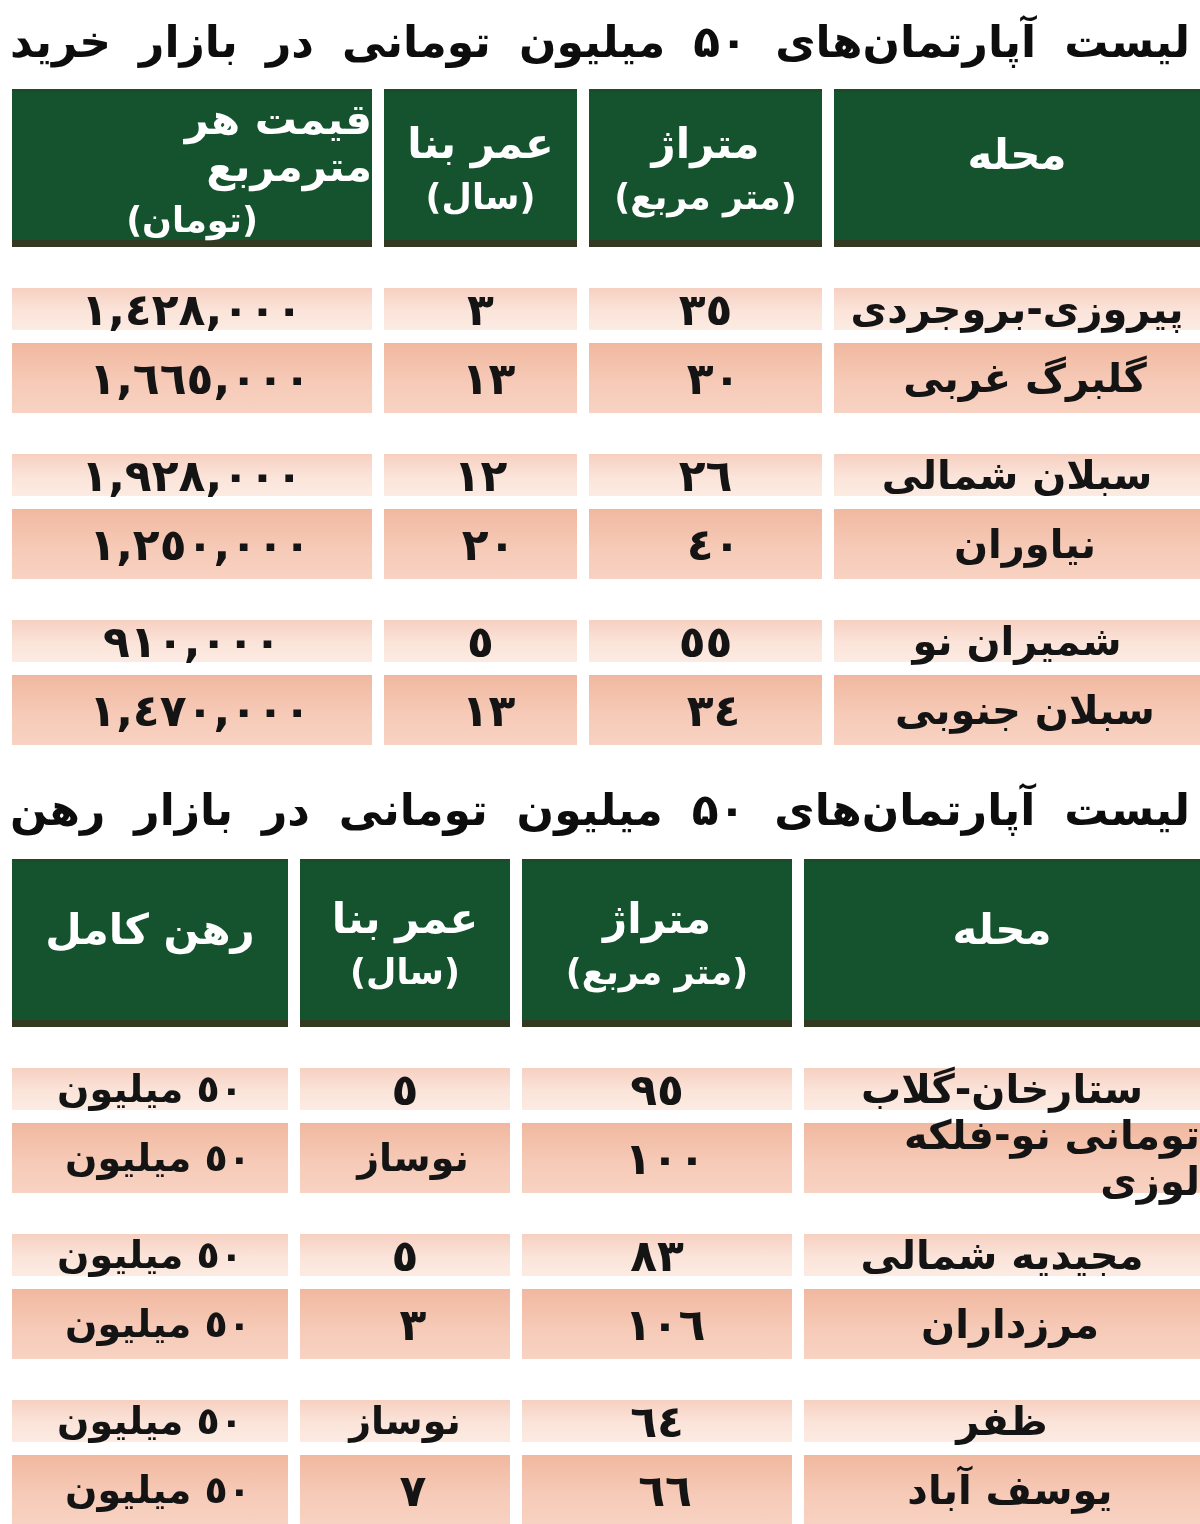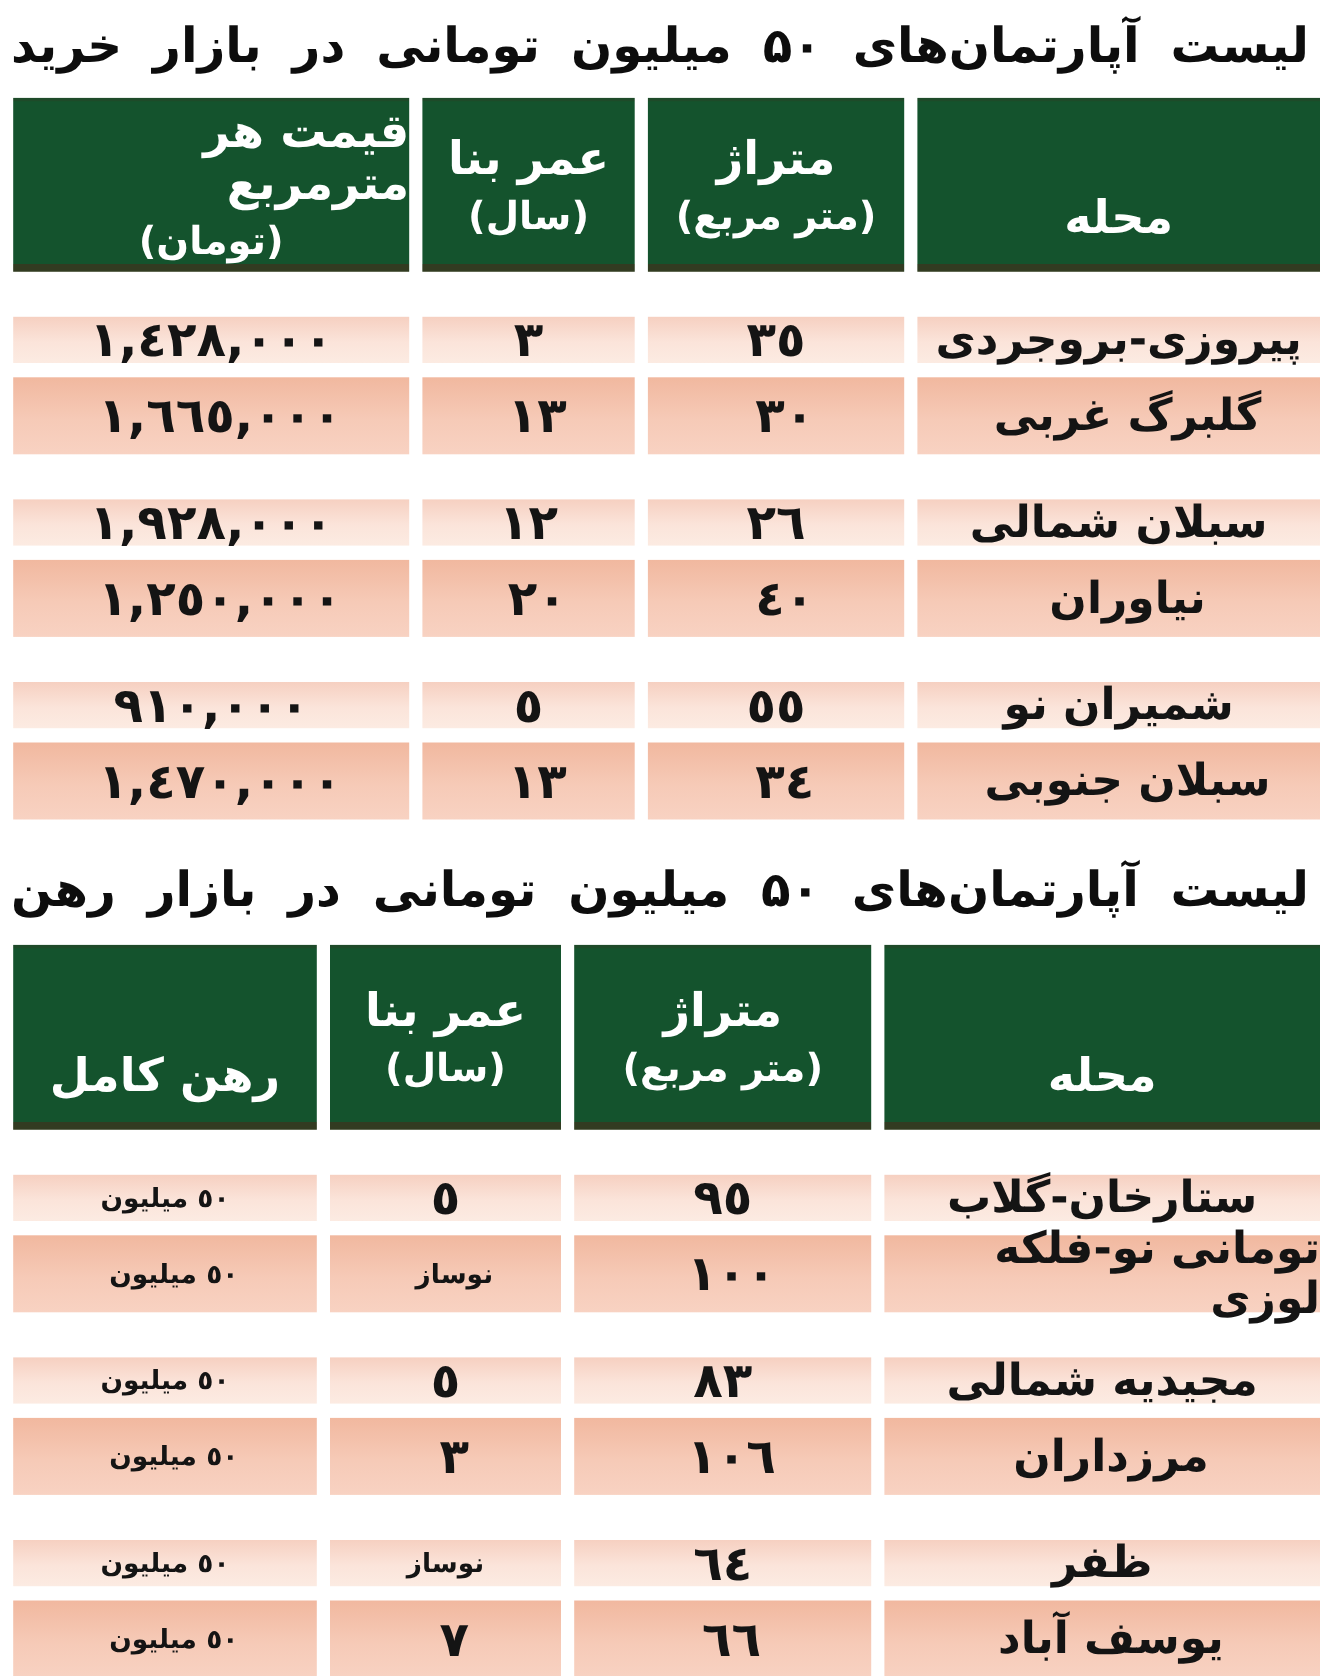--- a/index.html
+++ b/index.html
@@ -19,30 +19,30 @@
   .grid-rahn{grid-template-columns:396px 270px 210px 276px;grid-template-rows:168px repeat(6,70px);}
   .hrow,.row{display:contents;}
   .hcell{
     background:#14532d;color:#ffffff;
     display:flex;flex-direction:column;align-items:center;justify-content:center;
     gap:12px;box-sizing:border-box;
     box-shadow:inset 0 -7px 0 rgba(130,0,5,.28), inset 0 3px 0 rgba(130,0,5,.10);
   }
   .hcell .h1{font-weight:bold;font-size:42px;line-height:1.1;}
   .hcell .h2{font-weight:bold;font-size:35px;line-height:1.05;}
-  .hcell.single{justify-content:flex-end;padding-bottom:26px;}
+  .hcell.single{padding-bottom:26px;}
   .cell{
     display:flex;align-items:center;justify-content:center;
     font-weight:bold;color:#141414;overflow:visible;
   }
   .row-light .cell{background:linear-gradient(180deg,#f6d0c1 0%,#fbe4da 55%,#fcebe2 100%);margin-top:28px;}
   .row-dark  .cell{background:linear-gradient(180deg,#f1b89f 0%,#f6cab7 55%,#f8d2c2 100%);padding-left:16px;}
   .cell.name{font-size:40px;}
   .cell.num{font-size:44px;}
-  .cell.word{font-size:24px;}
+  .cell.word{font-size:38px;}
 </style>
 </head>
 <body>
 
 <div>
 
   <div class="title">لیست آپارتمان‌های ۵۰ میلیون تومانی در بازار خرید</div>
 
   <div class="grid grid-buy">
     <div class="hrow">

